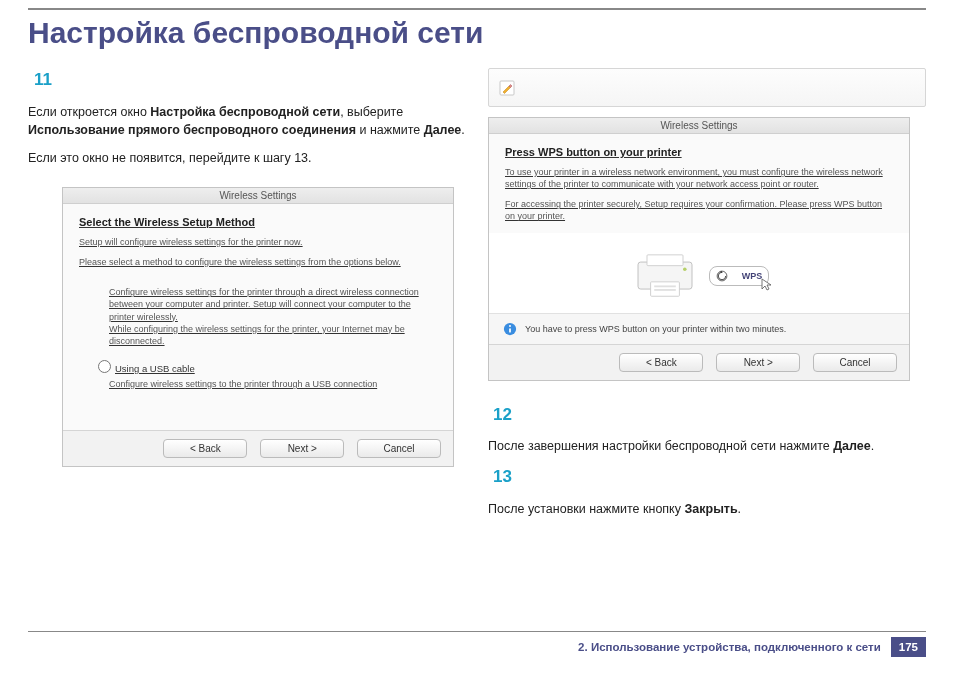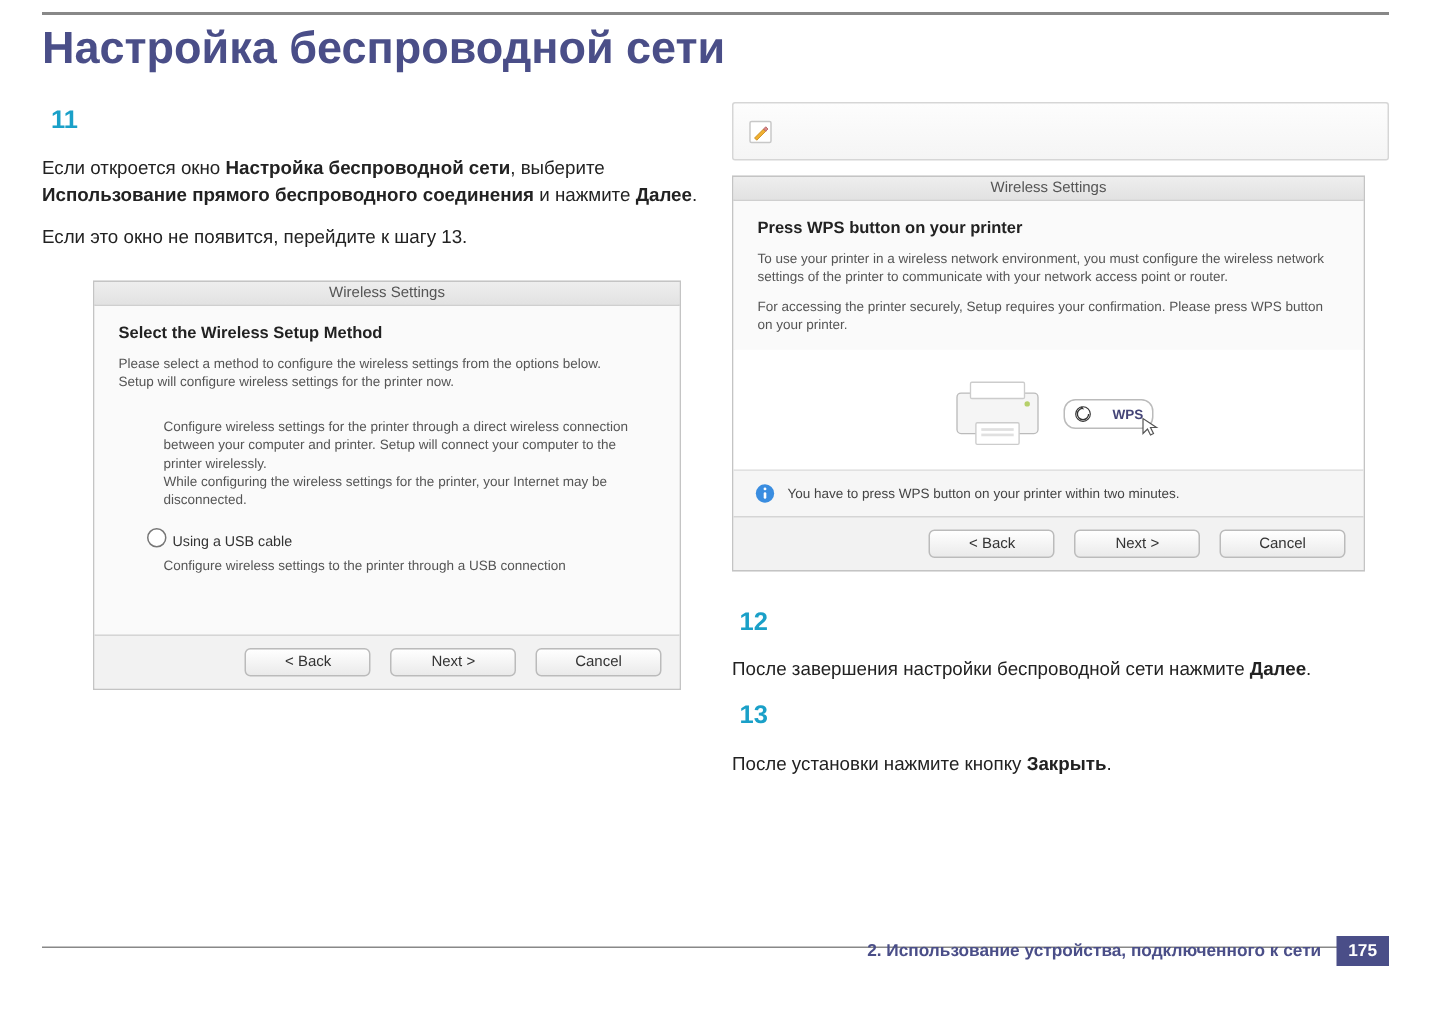--- a/index.html
+++ b/index.html
@@ -87,20 +87,21 @@
     background: linear-gradient(#eeeeee, #e2e2e2);
     border-bottom: 1px solid #cfcfcf;
     text-align: center;
     font-size: 10px;
     color: #555;
     padding: 2px 0;
   }
   .dialog .inner {
     background: #fafafa;
     padding: 12px 16px 10px 16px;
+    text-decoration: underline;
   }
   .dialog h3 {
     margin: 0 0 8px 0;
     font-size: 11px;
     font-weight: bold;
     color: #222;
   }
   .dialog .small {
     font-size: 9px;
     color: #555;
@@ -180,21 +181,21 @@
   }
   .info-svg { width: 14px; height: 14px; flex: none; }
   .col-left .dialog { margin-left: 34px; width: 390px; }
   .col-right .note, .col-right .dialog { margin-left: 0; }
   .col-right .dialog { width: 420px; }
   .col-right .step { margin-left: 0; }
   .spacer { height: 22px; }
   
   .footer {
     position: absolute;
-    left: 0; right: 0; bottom: 28px;
+    left: 0; right: 0; bottom: 15px;
     padding: 0 28px;
     display: flex;
     justify-content: flex-end;
     align-items: center;
     gap: 10px;
     font-size: 11.5px;
   }
   .footer .chapter { color: #4a4e88; font-weight: bold; }
   .footer .pg {
     background: #4a4e88;
@@ -227,22 +228,22 @@
             <span>Если откроется окно </span><b>Настройка беспроводной сети</b><span>, выберите </span><b>Использование прямого беспроводного соединения</b><span> и нажмите </span><b>Далее</b><span>.</span>
           </p>
           <p style="margin:0 0 10px 0;">Если это окно не появится, перейдите к шагу 13.</p>
         </div>
       </div>
 
       <div class="dialog">
         <div class="titlebar">Wireless Settings</div>
         <div class="inner">
           <h3>Select the Wireless Setup Method</h3>
+          <div class="small">Setup will configure wireless settings for the printer now.</div>
           <div class="small" style="margin-top:8px;">Please select a method to configure the wireless settings from the options below.</div>
-          <div class="small">Setup will configure wireless settings for the printer now.</div>
           <div style="height:18px;"></div>
           <div class="optdesc" style="white-space:pre-line;">Configure wireless settings for the printer through a direct wireless connection between your computer and printer. Setup will connect your computer to the printer wirelessly.
 While configuring the wireless settings for the printer, your Internet may be disconnected.</div>
           <div class="opt">
             <input type="radio" name="d1" style=""><span>Using a USB cable</span>
           </div>
           <div class="optdesc">Configure wireless settings to the printer through a USB connection</div>
           <div style="height:24px;"></div>
         </div>
         <div class="btnrow">

